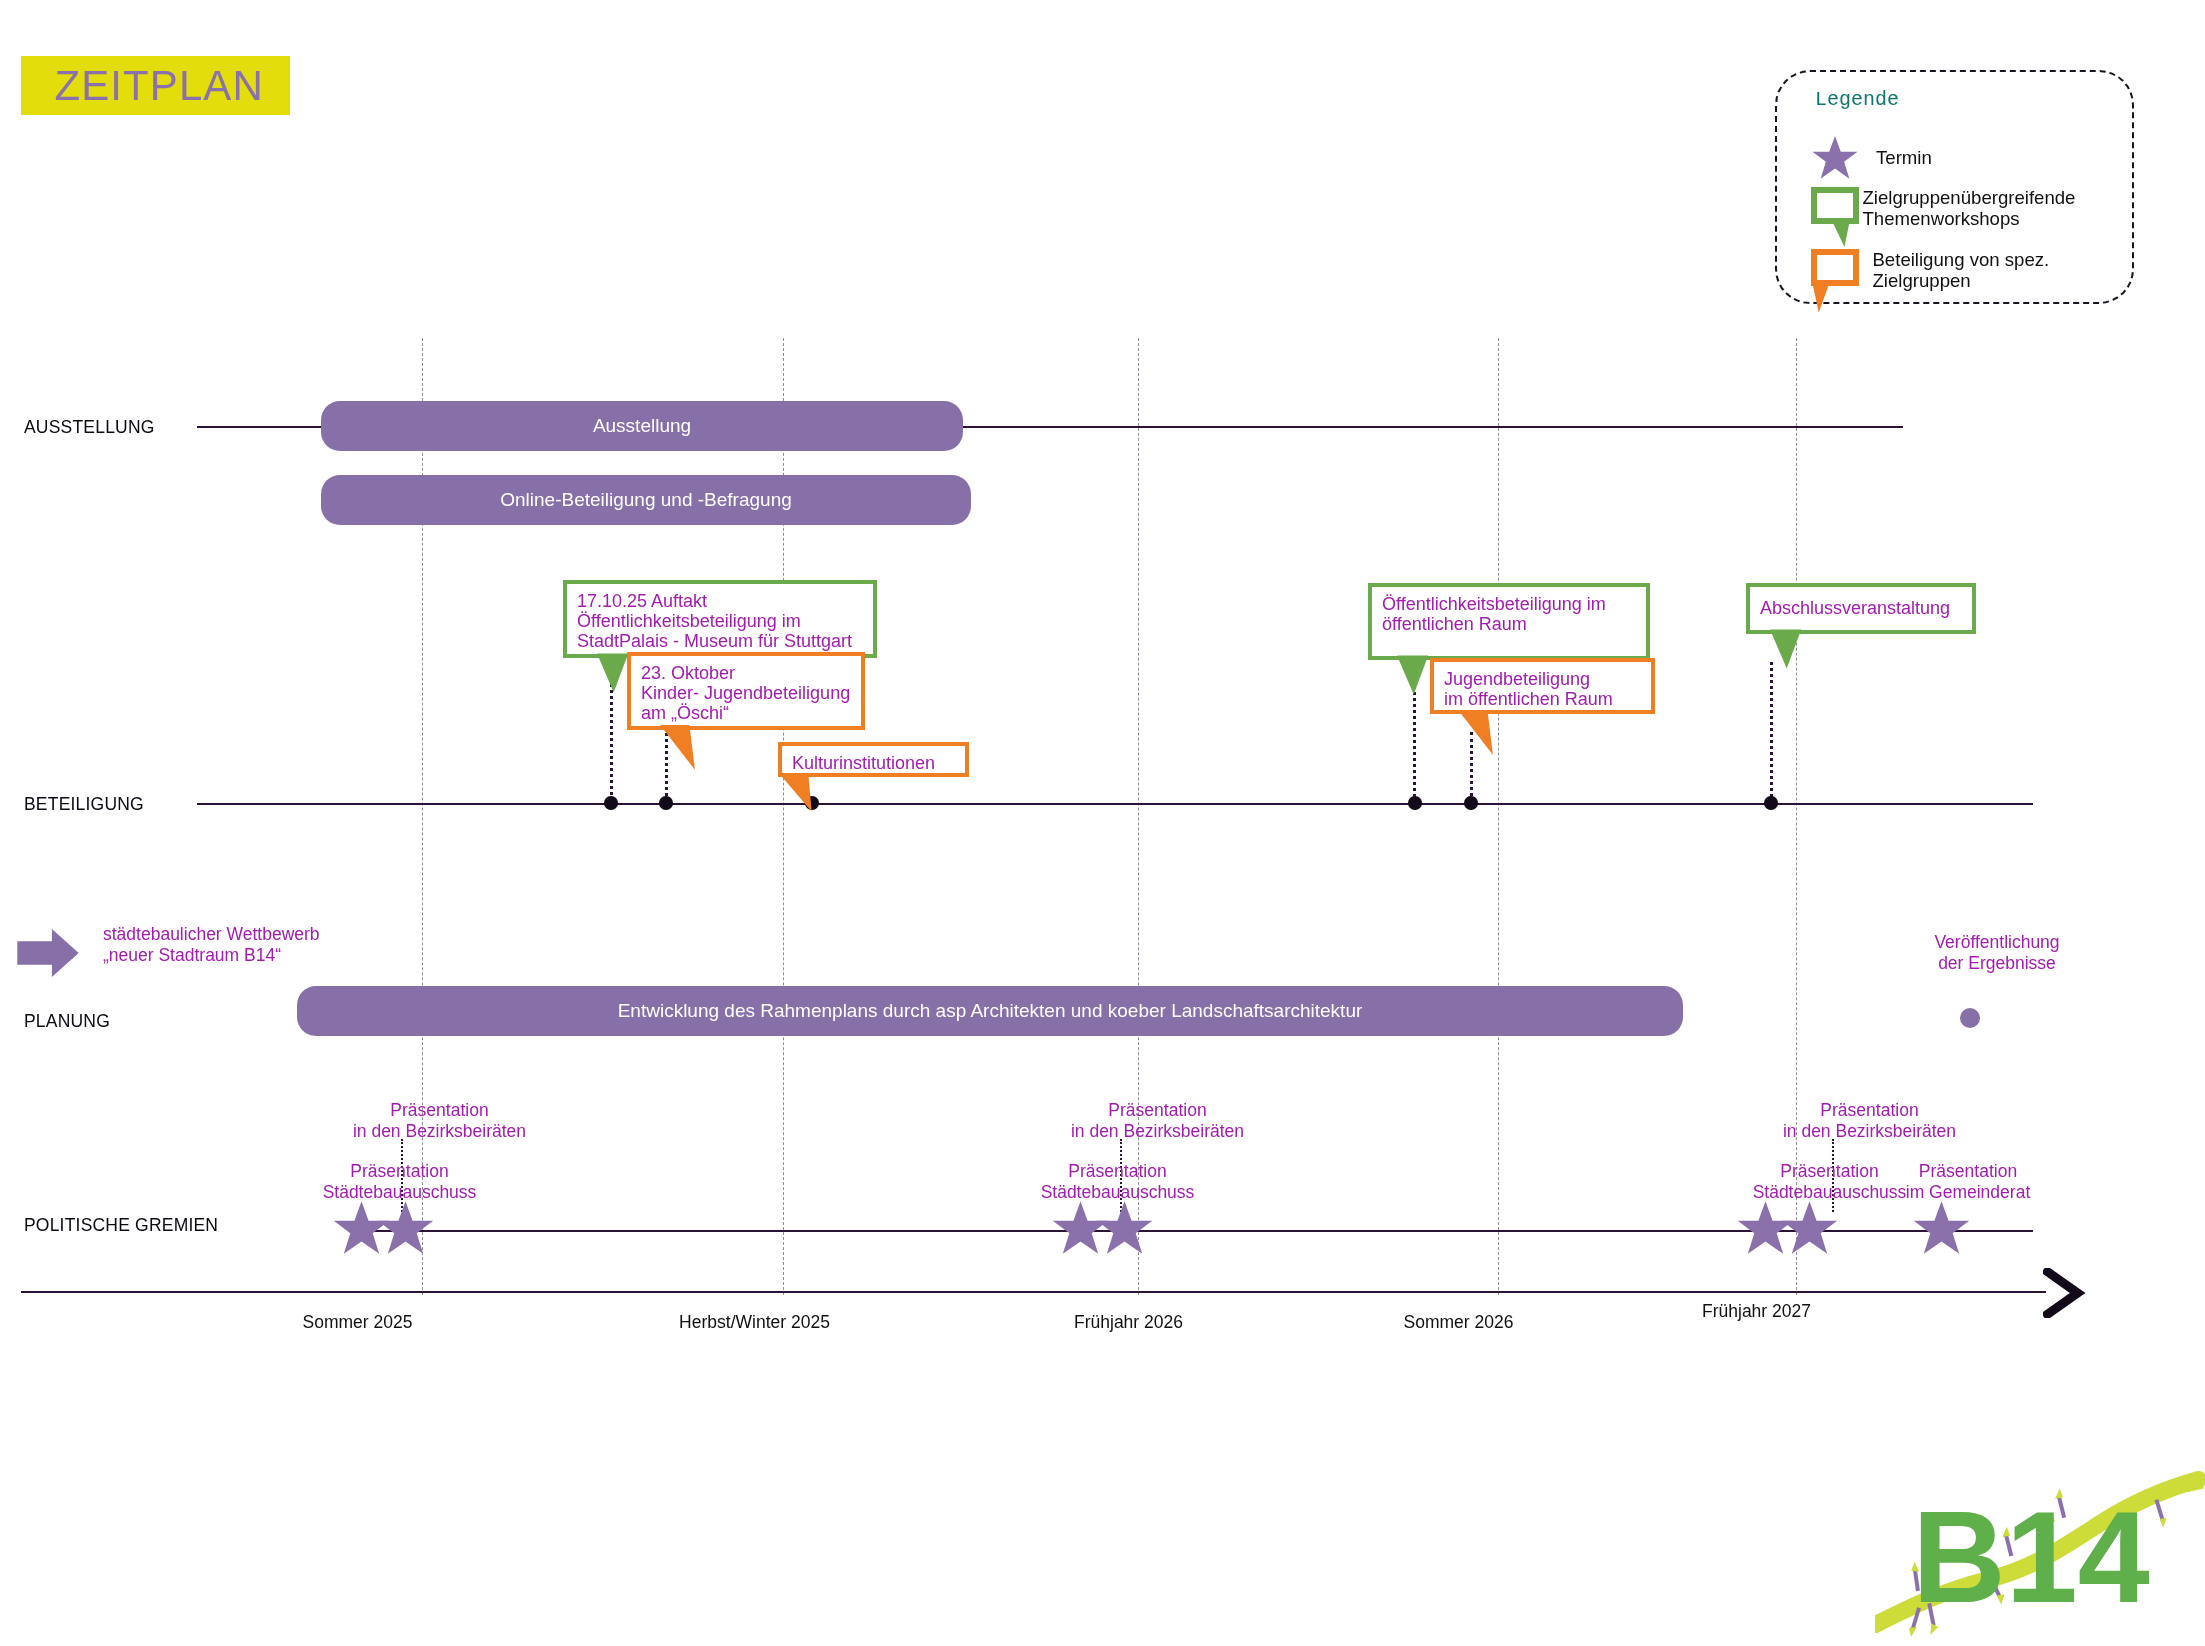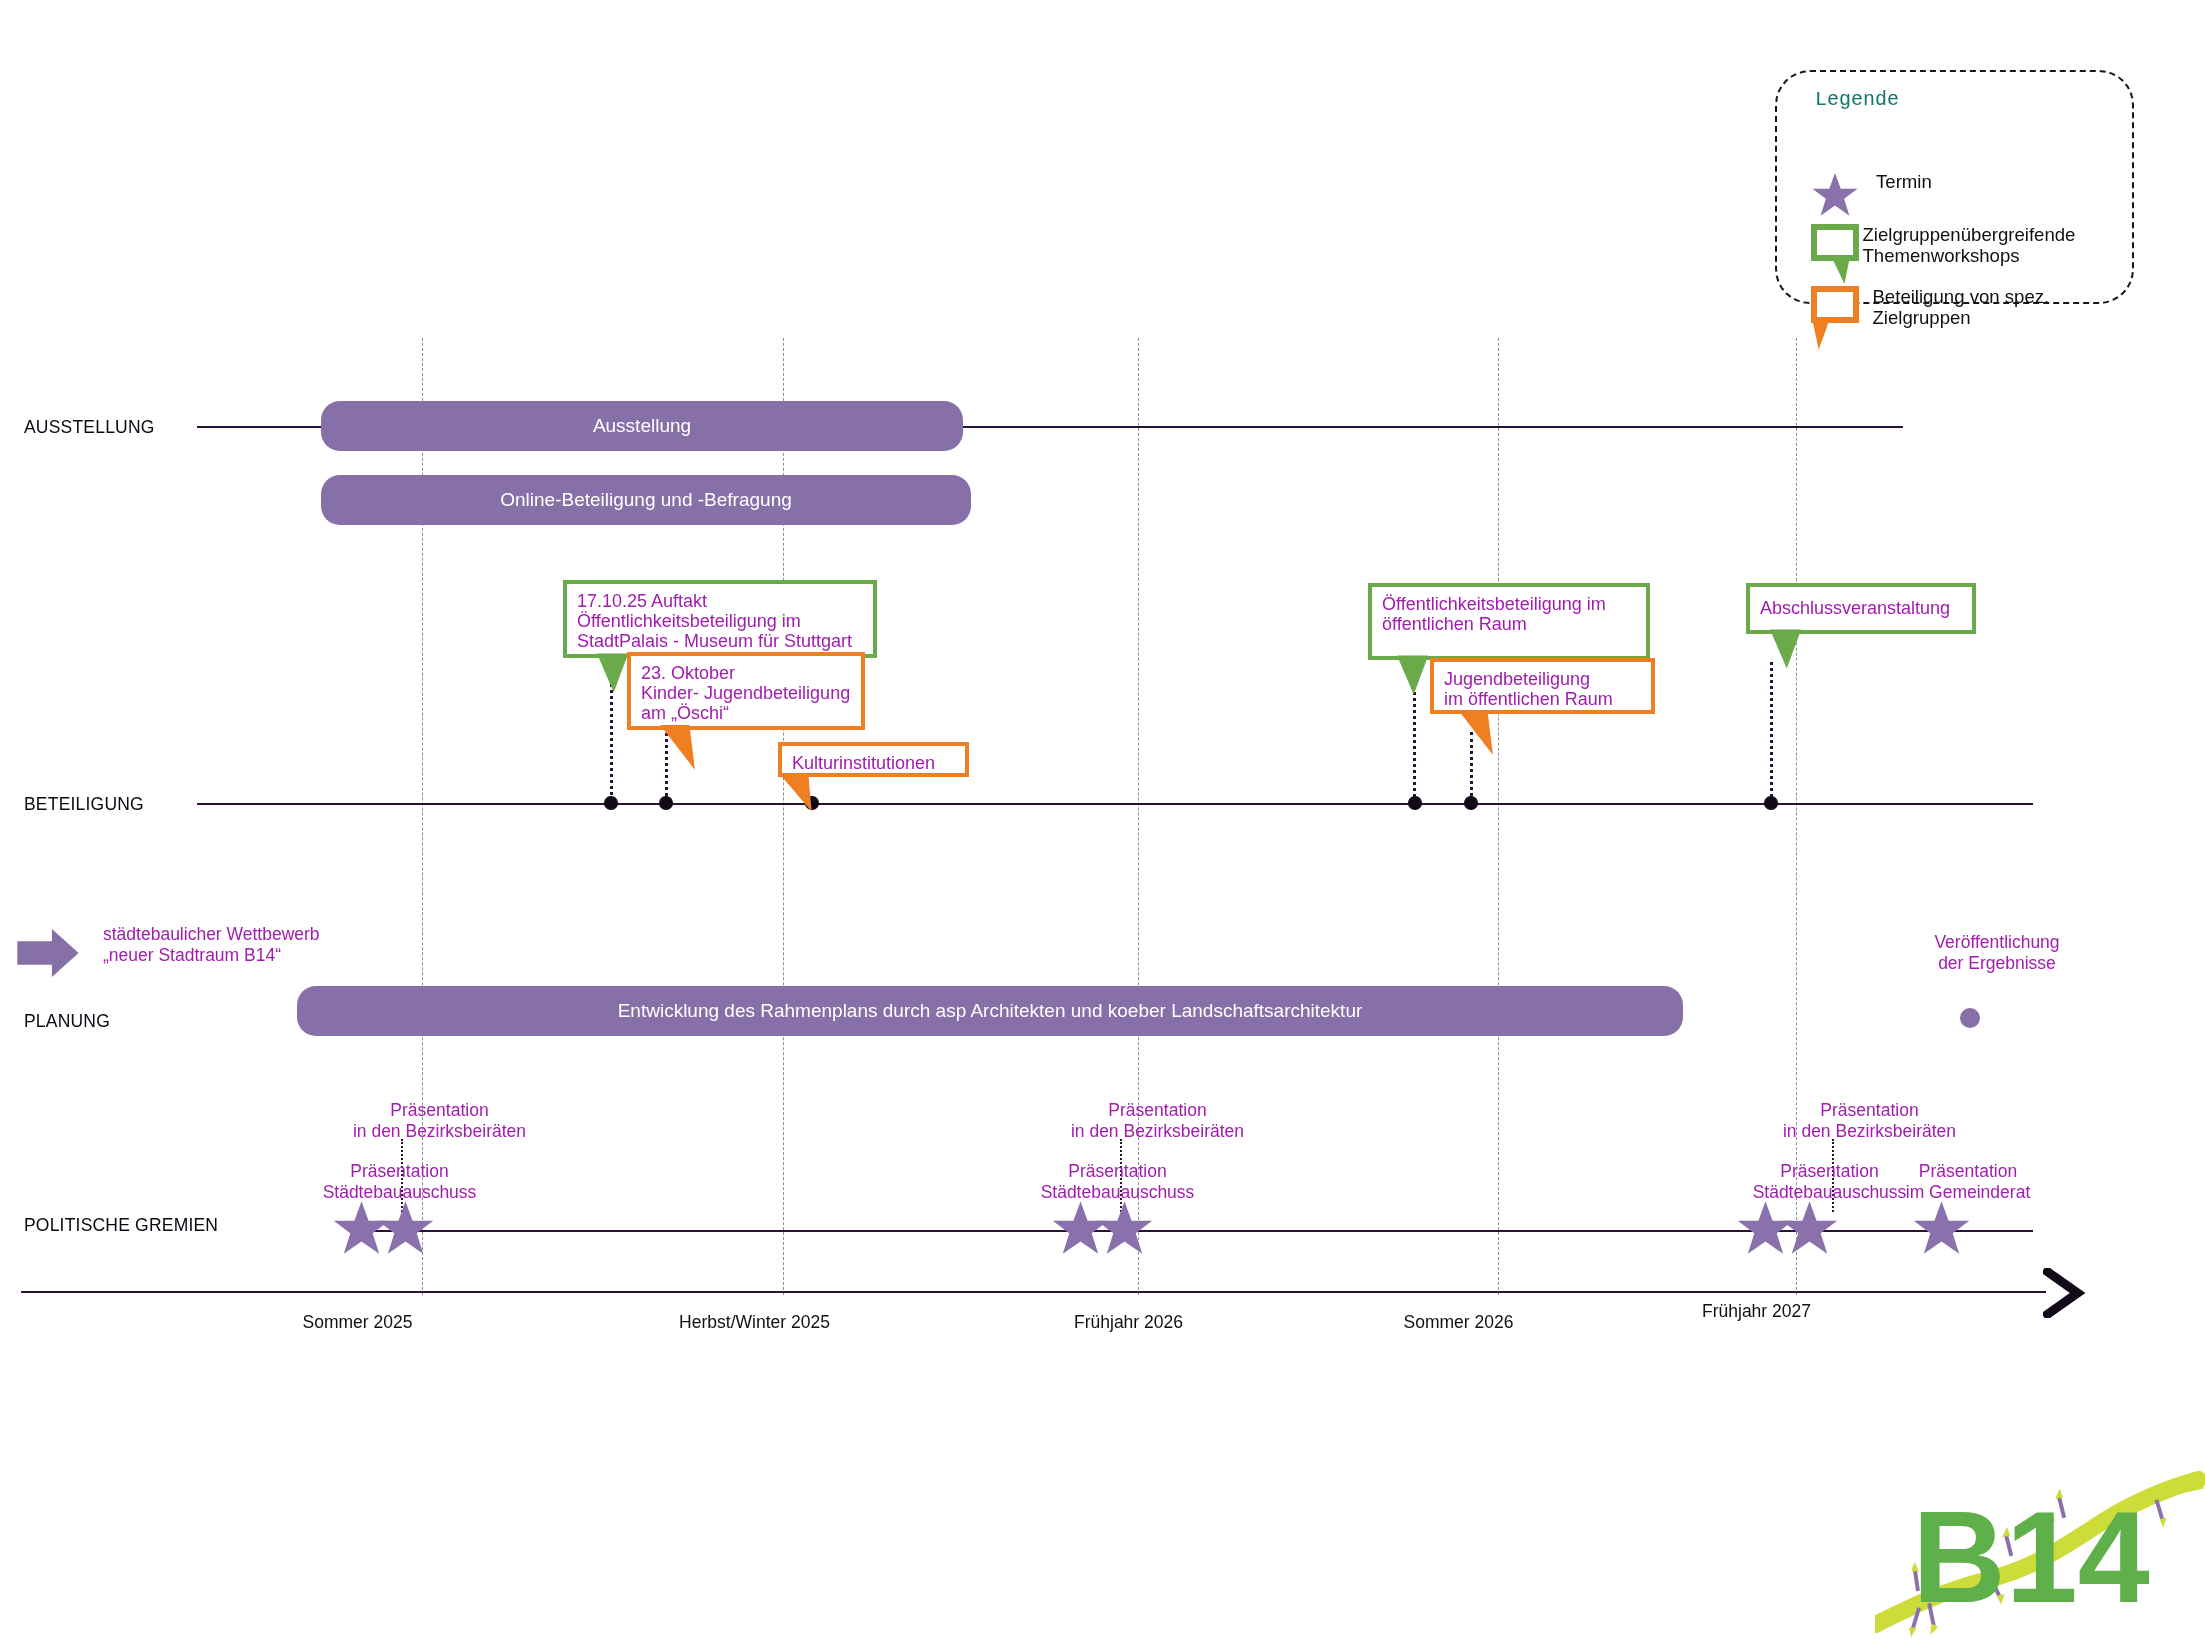--- a/index.html
+++ b/index.html
@@ -30,21 +30,21 @@
     position:absolute; left:1775px; top:70px;
     width:359px; height:234px;
     border:2.8px dashed #17141f;
     border-radius:35px;
     background:#fff;
   }
   #legend .legend-title {
     position:absolute; left:38px; top:16px;
     font-size:20px; color:#0f766e;font-family:Liberation Mono, monospace;
   }
-  .legend-row { position:absolute; display:flex; align-items:flex-start;margin-top:37px; }
+  .legend-row { position:absolute; display:flex; align-items:center; }
   #legend-row-termin { left:34px; top:62px; }
   #legend-row-green  { left:34px; top:115px; }
   #legend-row-orange { left:34px; top:177px; }
   .legend-text { font-size:18.6px; color:#111; line-height:1.12; margin-left:17px; padding-top:1.1px; }
   .legend-star { width:48px; height:48px; }
   .legend-bubble { position:relative; width:48px; height:43px; }
   .legend-bubble .bx { position:absolute; left:0; top:0; width:48px; height:37px; border:6.2px solid; background:#fff; }
 
   
   .row-label {
@@ -104,20 +104,23 @@
   #result-dot { position:absolute; left:1960px; top:1008px; width:20px; height:20px; border-radius:50%; background:#8770a8; }
 
   
   #logo { position:absolute; left:1875px; top:1439px; width:330px; height:207px; }
 </style>
 </head>
 <body>
 
 <div class="stage">
 
+  <div id="title-badge">
+    <span class="t">ZEITPLAN</span>
+  </div>
 
   <div id="legend">
     <div class="legend-title">Legende</div>
 
     <div class="legend-row" id="legend-row-termin">
       <svg class="legend-star" viewBox="0 0 100 100">
         <polygon points="50,4 62,37 97,37 69,58 80,93 50,72 20,93 31,58 3,37 38,37" fill="#8a71ab"></polygon>
       </svg>
       <div class="legend-text">Termin</div>
     </div>

